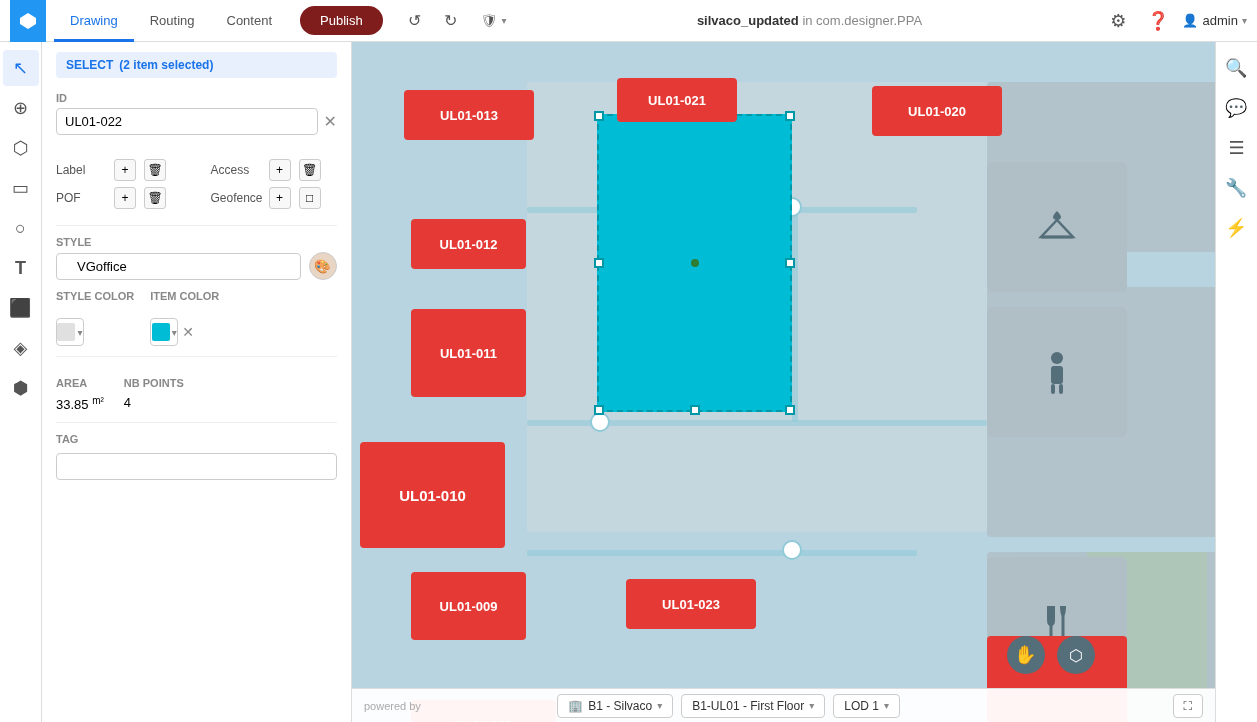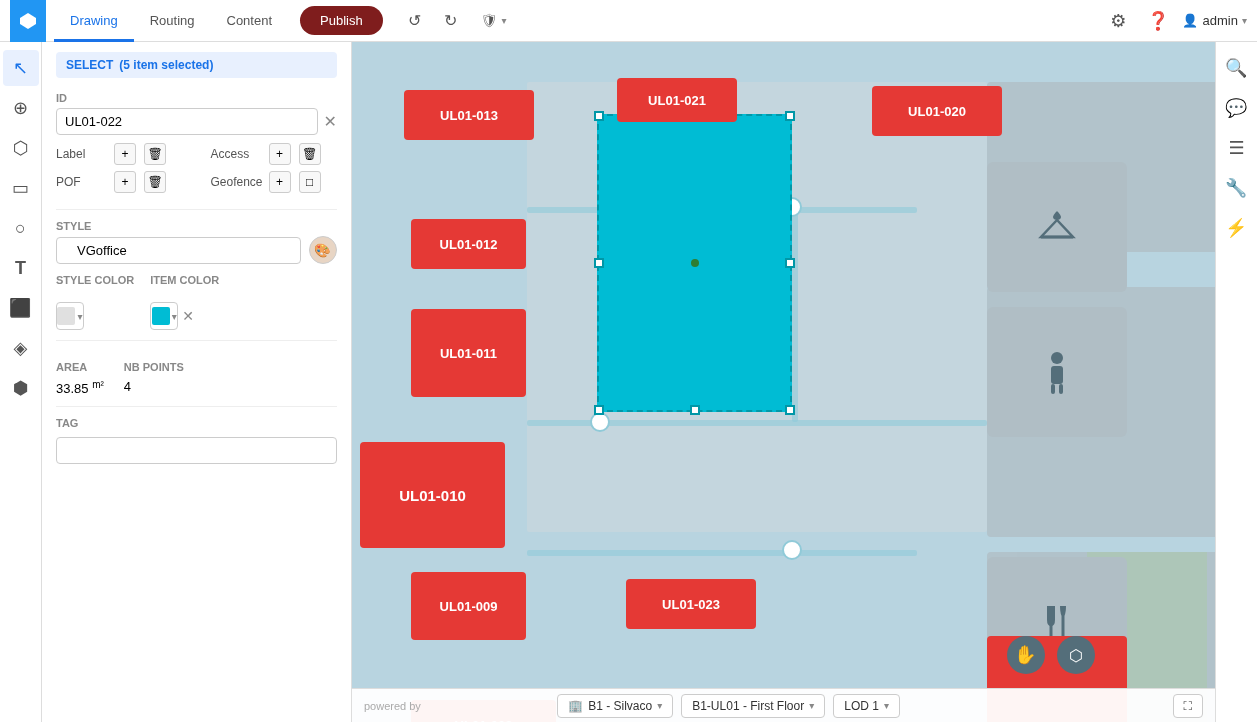--- a/index.html
+++ b/index.html
@@ -71,21 +71,21 @@
     #props-panel {
       width: 310px; background: #fff; border-right: 1px solid #ddd;
       overflow-y: auto; padding: 10px 14px;
     }
     .select-bar {
       background: #e8f0fe; color: #1a73e8; padding: 6px 10px;
       border-radius: 4px; font-weight: 600; font-size: 12px;
       margin-bottom: 14px; display: flex; align-items: center; gap: 6px;
     }
     .field-label { font-size: 11px; color: #888; font-weight: 600; text-transform: uppercase; margin-bottom: 4px; margin-top: 10px; }
-    .input-row { display: flex; align-items: center; gap: 6px; margin-bottom: 8px; }
+    .input-row { display: flex; align-items: center; gap: 6px; margin-bottom: 24px; }
     .text-input {
       flex: 1; border: 1px solid #ccc; border-radius: 4px;
       padding: 5px 8px; font-size: 13px; outline: none;
     }
     .icon-clear { background: none; border: none; cursor: pointer; color: #888; font-size: 16px; }
     .two-col { display: flex; gap: 28px; margin-bottom: 6px; }
     .two-col-item { flex: 1; }
     .prop-row { display: flex; align-items: center; gap: 8px; margin-bottom: 6px; }
     .prop-row-label { font-size: 12px; color: #555; width: 50px; }
     .icon-sm-btn {
@@ -191,20 +191,21 @@
 
   <div class="toolbar-icons">
     <button class="toolbar-icon-btn">↺</button>
     <button class="toolbar-icon-btn">↻</button>
     <button class="shield-btn">
       <span>🛡</span>
       <span class="dropdown-caret">▾</span>
     </button>
   </div>
 
+  <div class="file-info"><span style="font-weight:600;">silvaco_updated</span><span style="color:#888;"> in com.designer.PPA</span></div>
 
   <div class="right-icons">
     <button class="icon-btn-round">⚙</button>
     <button class="icon-btn-round">❓</button>
     <button class="user-btn">
       <span>👤</span>
       <span>admin</span>
       <span class="dropdown-caret">▾</span>
     </button>
   </div>
@@ -220,21 +221,21 @@
     <button class="left-icon-btn" title="Circle">○</button>
     <button class="left-icon-btn" title="Text" style="font-weight:700;">T</button>
     <button class="left-icon-btn" title="Layers">⬛</button>
     <button class="left-icon-btn" title="Map">◈</button>
     <button class="left-icon-btn" title="Tag">⬢</button>
   </div>
 
   <div id="props-panel">
     <div class="select-bar">
       <span>SELECT</span>
-      <span>(5 item selected)</span>
+      <span>(2 item selected)</span>
     </div>
 
     <div class="field-label">ID</div>
     <div class="input-row">
       <input type="text" class="text-input" value="UL01-022" style="">
       <button class="icon-clear">✕</button>
     </div>
 
     <div class="two-col">
       <div class="two-col-item">

